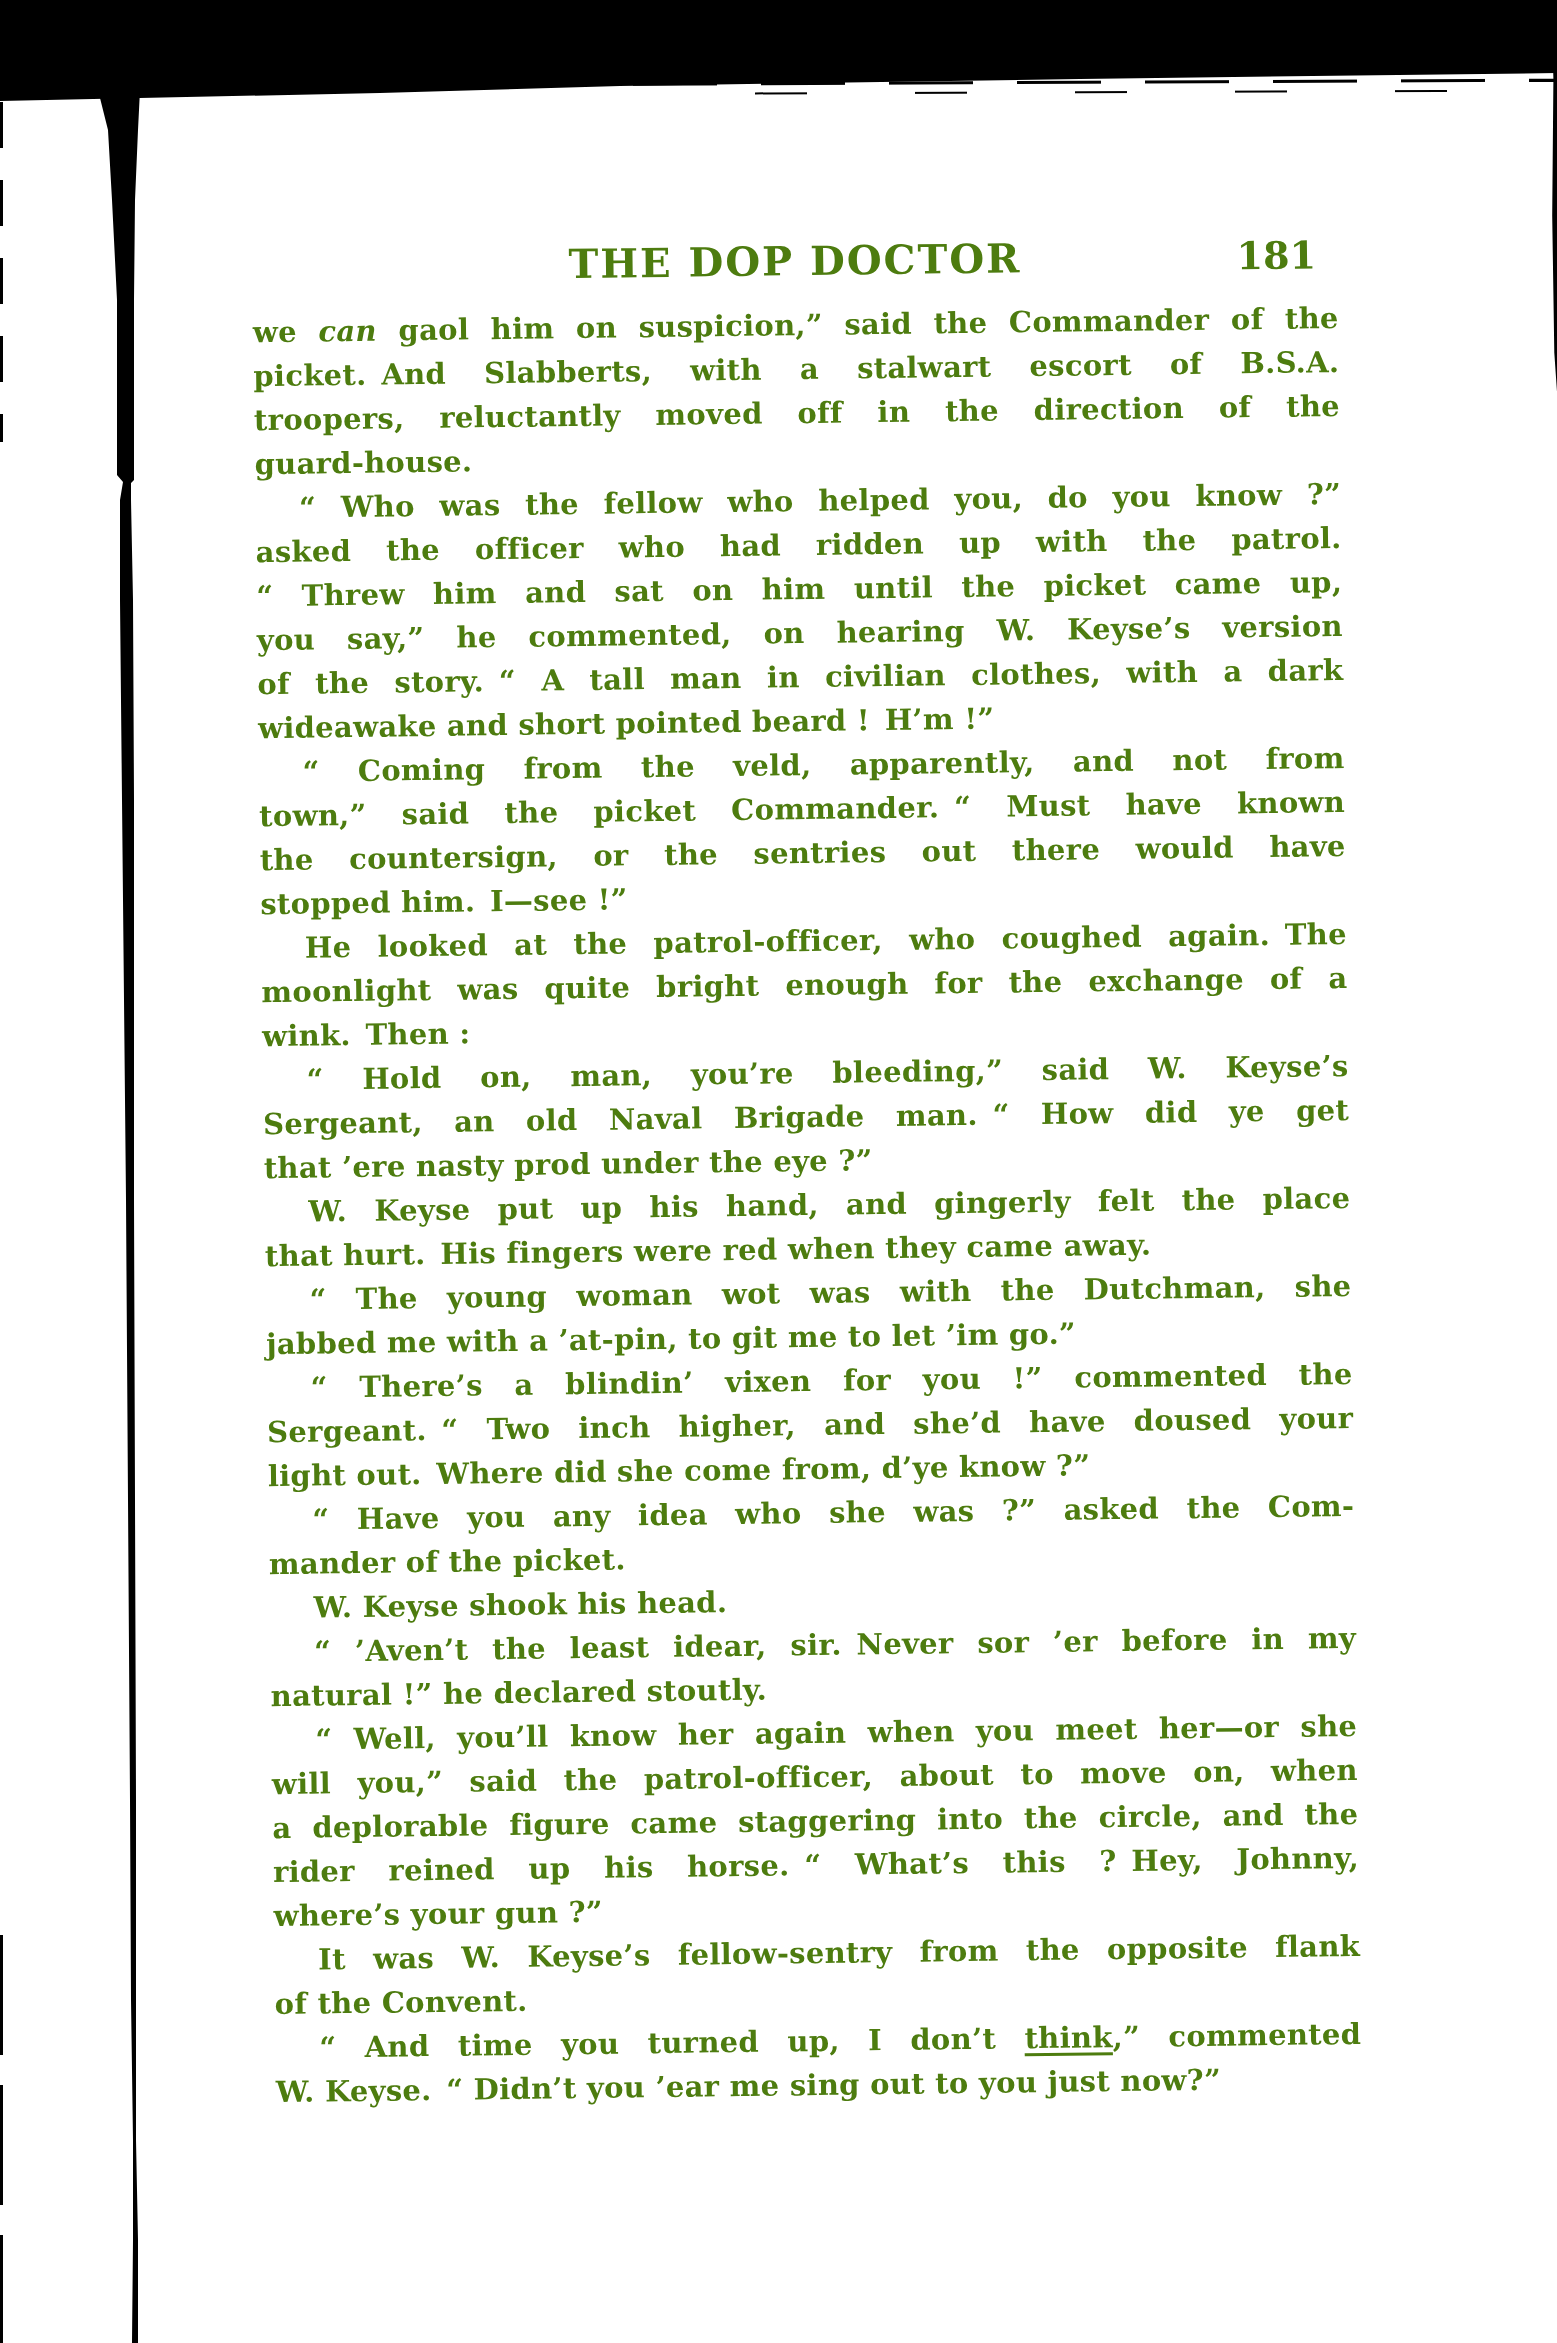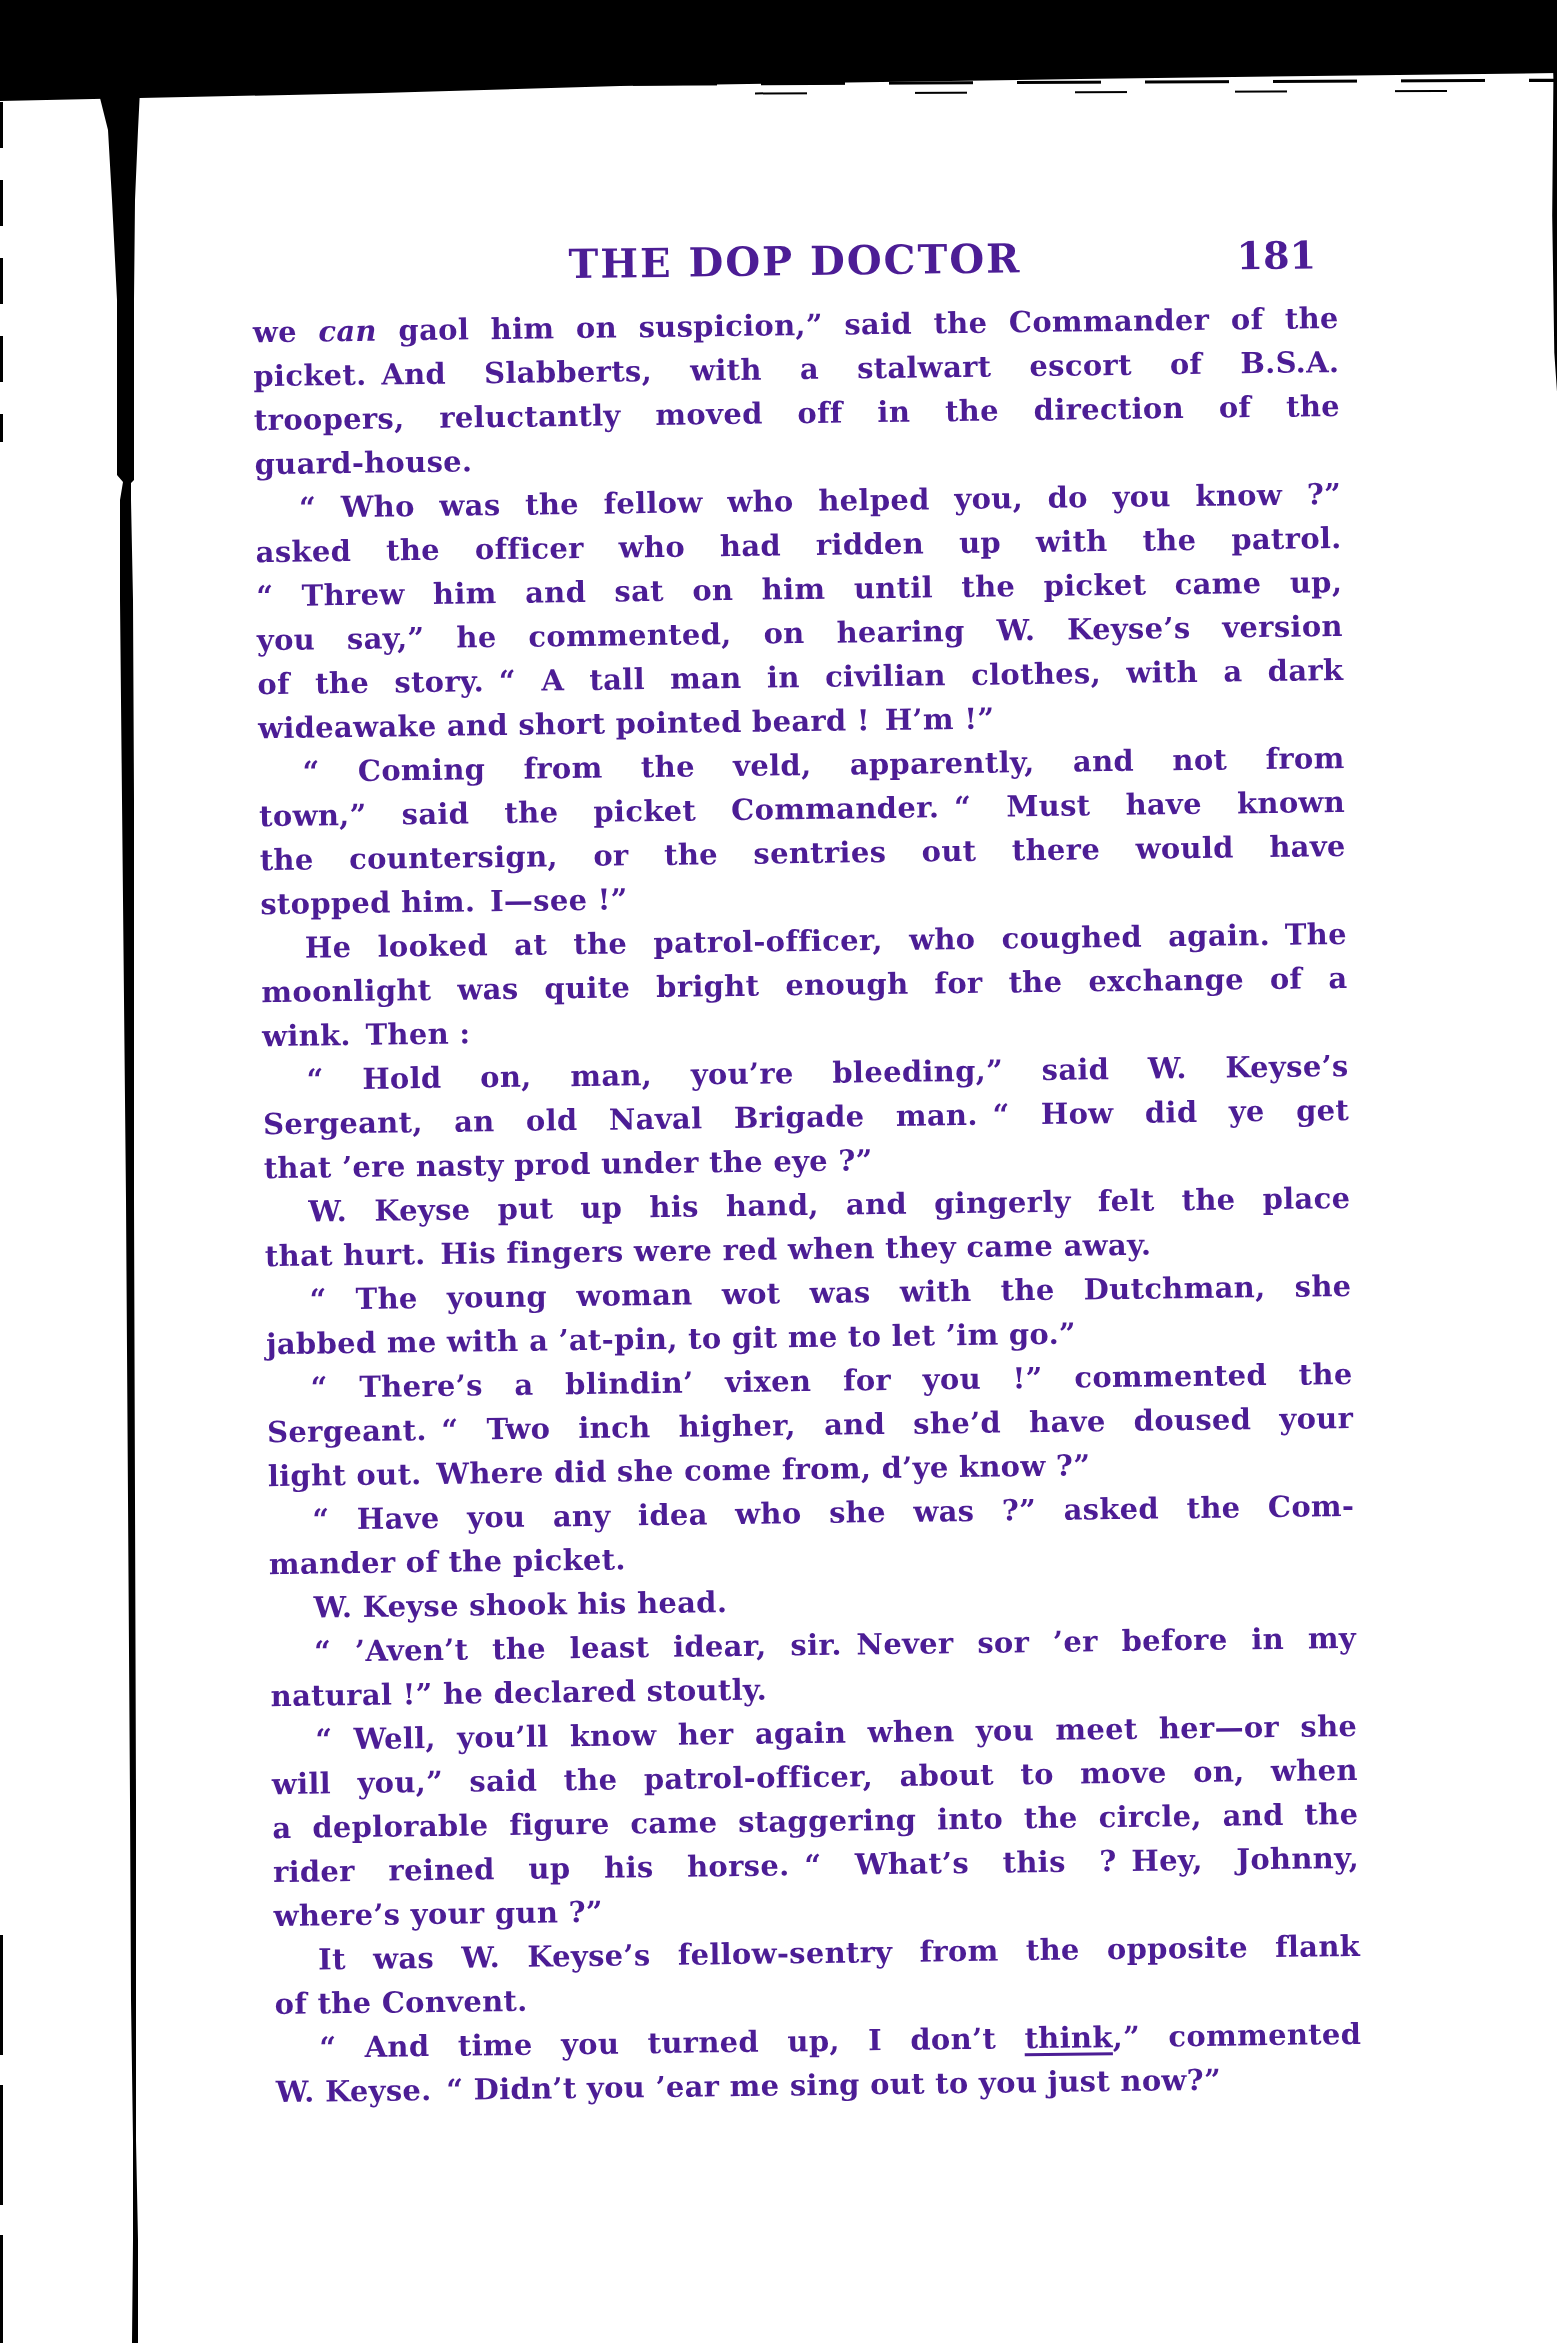--- a/index.html
+++ b/index.html
@@ -2,21 +2,21 @@
 <html><head>
 <meta charset="utf-8">
 <style>
   html,body{margin:0;padding:0;background:#fff;}
   #scan-root{
     position:relative;
     width:1557px;height:2343px;
     background:#ffffff;
     overflow:hidden;
     font-family:"DejaVu Serif", serif;
-    color:#4c1d95;
+    color:#4d7c0f;
   }
   
   .top-band{
     position:absolute;top:0;left:0;width:1557px;height:102px;
     background:#000;
     clip-path:polygon(0 0,1557px 0,1557px 73px,1080px 79px,620px 86px,380px 93px,0 101px);
   }
   
   .edge-line-1{
     position:absolute;top:81px;left:505px;width:1052px;height:3px;

